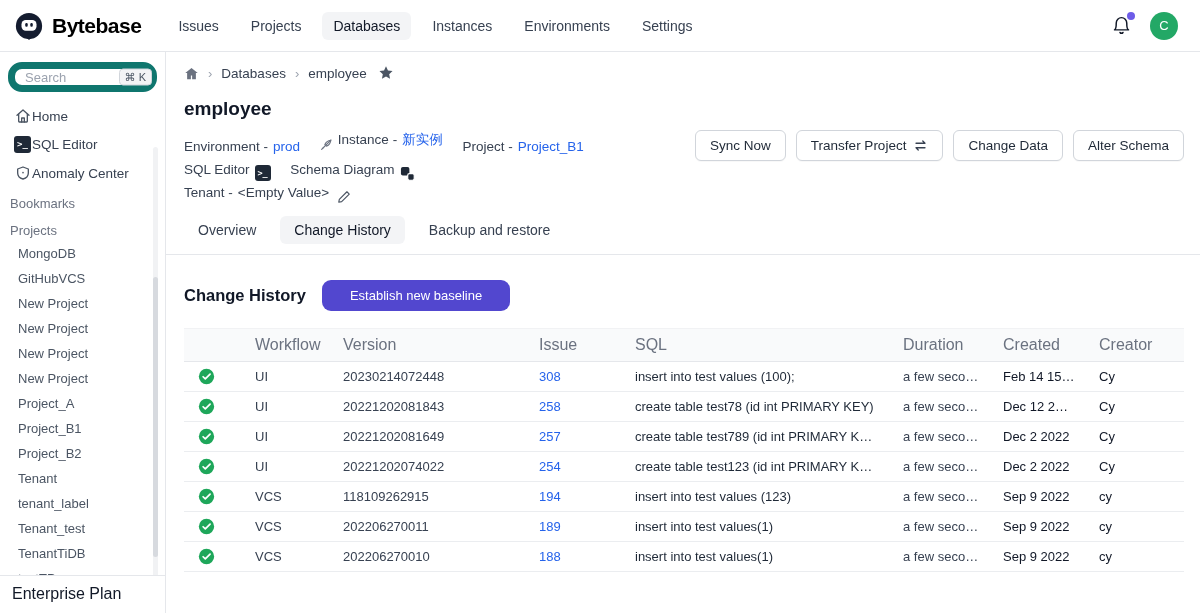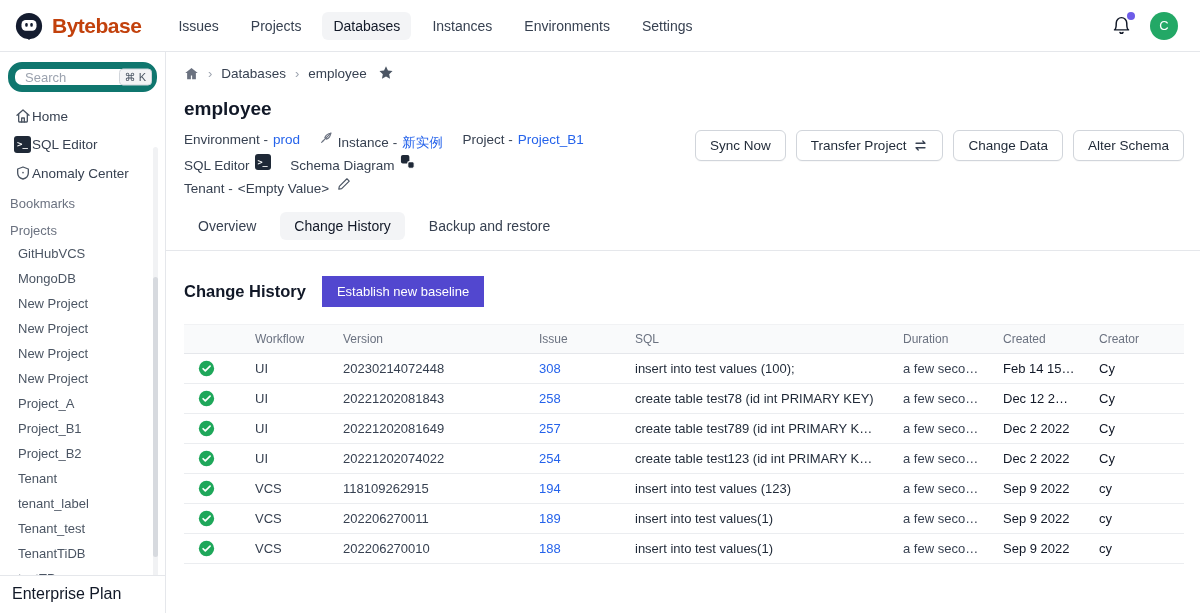--- a/index.html
+++ b/index.html
@@ -9,21 +9,21 @@
   }
   *{box-sizing:border-box;}
   html,body{margin:0;padding:0;}
   body{
     width:1200px;height:613px;overflow:hidden;background:#fff;
     font-family:"Liberation Sans",sans-serif;color:var(--txt);font-size:13.5px;
   }
   
   .topnav{height:52px;display:flex;align-items:center;padding:0 22px 0 14px;border-bottom:1px solid var(--border);background:#fff;}
   .logo{display:flex;align-items:center;gap:8px;}
-  .logo-text{font-size:21px;font-weight:800;color:#c2410c;letter-spacing:-0.5px;}
+  .logo-text{font-size:21px;font-weight:800;color:#000000;letter-spacing:-0.5px;}
   .nav-links{display:flex;align-items:flex-end;gap:10px;margin-left:26px;}
   .nav-link{padding:6px 11px;border-radius:6px;color:var(--txt2);font-size:14px;cursor:pointer;white-space:nowrap;}
   .nav-link.active{background:#f3f4f6;color:#111827;}
   .topnav-right{margin-left:auto;display:flex;align-items:center;gap:18px;}
   .bell-wrap{position:relative;display:inline-flex;}
   .bell-dot{position:absolute;top:-3px;right:-3px;width:8px;height:8px;border-radius:50%;background:var(--notif-dot);}
   .avatar{width:28px;height:28px;border-radius:50%;background:var(--avatar-bg);color:#fff;display:flex;align-items:center;justify-content:center;font-size:13px;font-weight:500;}
   
   .layout{display:flex;height:561px;}
   
@@ -42,33 +42,33 @@
   .icon-sq-terminal{display:inline-flex;width:17px;height:17px;background:#1f2937;border-radius:3px;color:#fff;font-family:"DejaVu Sans Mono",monospace;font-size:9px;font-weight:700;align-items:center;justify-content:center;line-height:1;}
   .icon-sq-terminal.sm{width:16px;height:16px;font-size:8.5px;border-radius:3px;}
   
   .main{flex:1;padding:0 16px 0 18px;overflow:hidden;}
   .breadcrumb{height:42px;display:flex;align-items:center;gap:9px;font-size:13.5px;color:var(--txt2);}
   .crumb-sep{color:#9ca3af;font-size:13px;}
   .crumb-link{cursor:pointer;}
   .page-title{font-size:19px;font-weight:700;color:#111827;margin:4px 0 8px 0;}
   .header-row{display:flex;align-items:flex-start;justify-content:space-between;gap:20px;}
   .meta{font-size:13.5px;color:var(--txt2);line-height:23px;max-width:600px;}
-  .meta .seg{margin-right:16px;display:inline-flex;align-items:flex-start;gap:5px;white-space:nowrap;}
+  .meta .seg{margin-right:16px;display:inline-flex;align-items:flex-end;gap:5px;white-space:nowrap;}
   .meta a{color:var(--link);text-decoration:none;cursor:pointer;}
   .actions{display:flex;gap:10px;flex-shrink:0;margin-top:2px;}
   .btn{display:inline-flex;align-items:center;gap:7px;border:1px solid #d1d5db;background:#fff;border-radius:6px;padding:7px 14px;font-size:13.5px;color:#1f2937;font-family:inherit;cursor:pointer;box-shadow:0 1px 1px rgba(0,0,0,.03);white-space:nowrap;}
   .tabs{display:flex;gap:10px;margin:12px -16px 0 -18px;padding:0 16px 10px 18px;border-bottom:1px solid var(--border);}
   .tab{padding:6px 14px;border-radius:6px;font-size:14px;color:var(--txt2);cursor:pointer;}
   .tab.active{background:#f3f4f6;color:#111827;}
   .section-head{display:flex;align-items:center;gap:16px;margin:25px 0 0 0;}
   .section-title{font-size:16.5px;font-weight:700;color:#111827;}
-  .btn-accent{background:var(--accent);color:#fff;border:none;border-radius:0;padding:8px 15px;font-size:13px;font-weight:500;font-family:inherit;cursor:pointer;}
+  .btn-accent{background:var(--accent);color:#fff;border:none;border-radius:9px;padding:8px 28px;font-size:13px;font-weight:500;font-family:inherit;cursor:pointer;}
   
   table{width:100%;border-collapse:collapse;margin-top:17px;table-layout:fixed;}
-  thead th{background:#f9fafb;color:var(--muted);font-weight:400;font-size:12px;text-align:left;padding:7px 8px 7px 16px;border-top:1px solid #f1f2f4;border-bottom:1px solid var(--border);white-space:nowrap;}
+  thead th{background:#f9fafb;color:var(--muted);font-weight:400;font-size:16px;text-align:left;padding:7px 8px 7px 16px;border-top:1px solid #f1f2f4;border-bottom:1px solid var(--border);white-space:nowrap;}
   tbody td{padding:7px 8px 7px 16px;border-bottom:1px solid #ebedf0;font-size:13px;color:var(--txt2);white-space:nowrap;overflow:hidden;text-overflow:ellipsis;}
   td.c-status{padding:5px 0 3px 14px;}
   td.c-issue a{color:var(--link);text-decoration:none;cursor:pointer;}
   td.c-sql{color:#1f2937;}
   td.c-dur,td.c-created{font-weight:500;color:#111827;}
   td.c-creator{color:#111827;}
   tbody tr{cursor:pointer;}
 </style>
 </head>
 <body>
@@ -139,22 +139,22 @@
             <circle cx="12" cy="11.5" r="1.2" fill="#4b5563" stroke="none"></circle>
           </svg>
       </span>
       <span>Anomaly Center</span>
     </div>
 
     <div class="side-section">Bookmarks</div>
     <div class="side-section">Projects</div>
 
     <div id="project-list">
+        <div class="proj-item">MongoDB</div>
         <div class="proj-item">GitHubVCS</div>
-        <div class="proj-item">MongoDB</div>
         <div class="proj-item">New Project</div>
         <div class="proj-item">New Project</div>
         <div class="proj-item">New Project</div>
         <div class="proj-item">New Project</div>
         <div class="proj-item">Project_A</div>
         <div class="proj-item">Project_B1</div>
         <div class="proj-item">Project_B2</div>
         <div class="proj-item">Tenant</div>
         <div class="proj-item">tenant_label</div>
         <div class="proj-item">Tenant_test</div>

